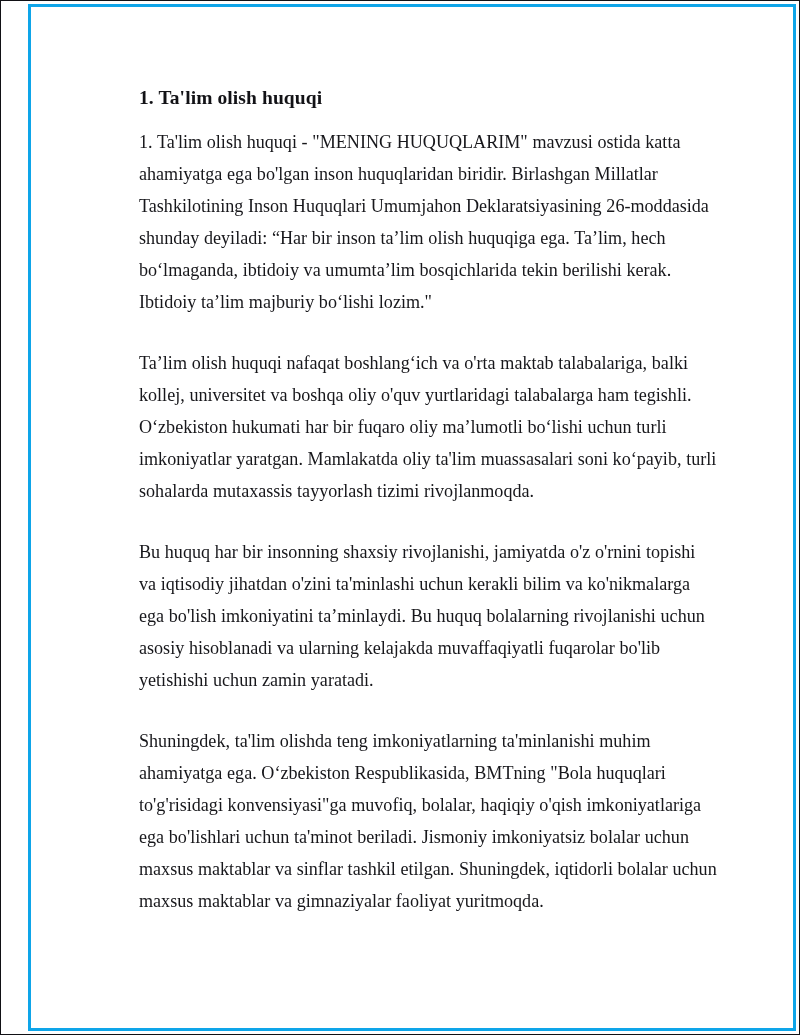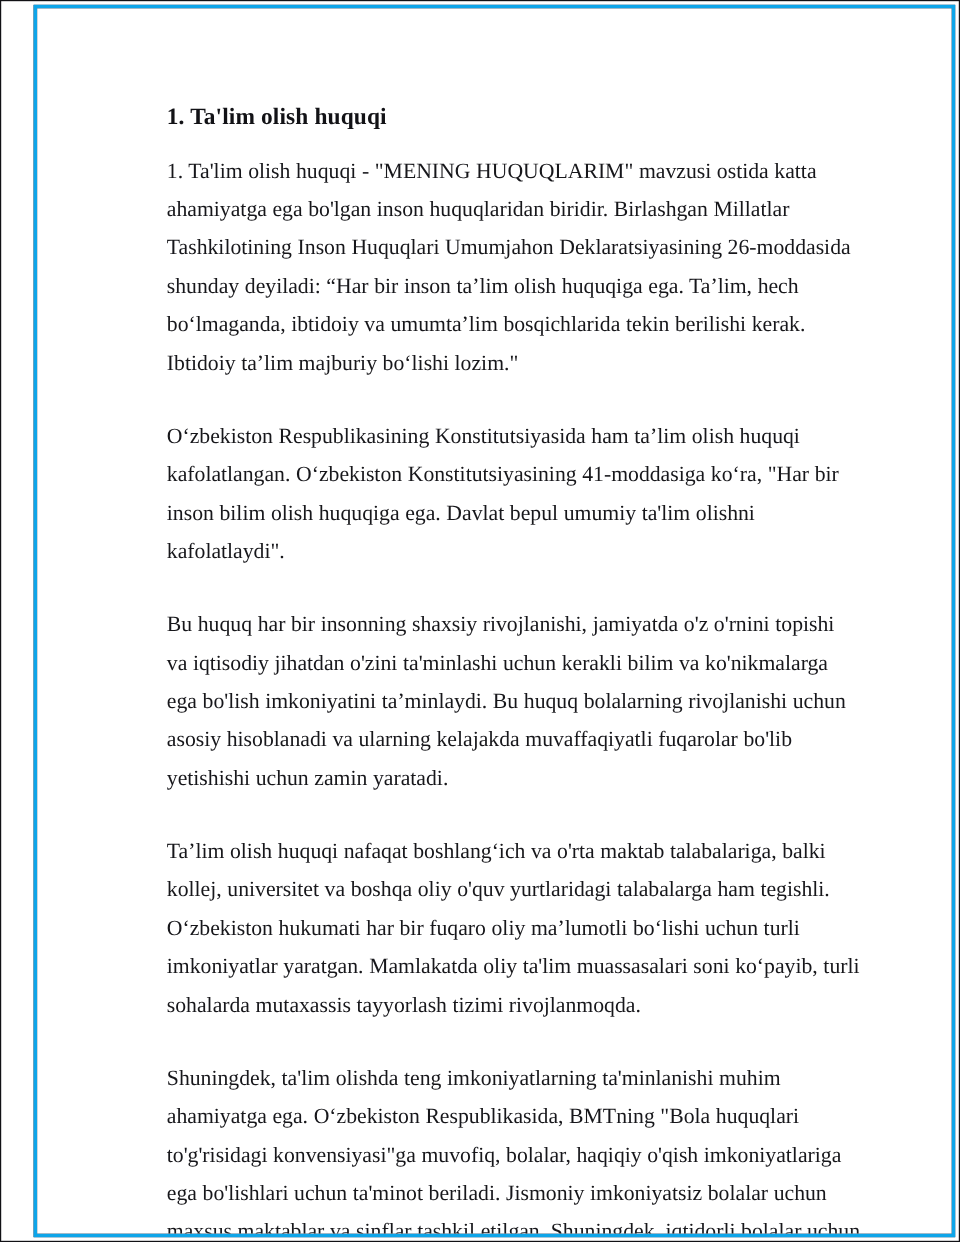--- a/index.html
+++ b/index.html
@@ -84,25 +84,24 @@
 <div class="page-frame">
   <div class="page-frame-inner">
     <div class="page-sheet">
 
       <div class="doc-body">
 
         <h1 class="doc-heading">1. Ta'lim olish huquqi</h1>
 
         <p class="doc-paragraph">1. Ta'lim olish huquqi - "MENING HUQUQLARIM" mavzusi ostida katta ahamiyatga ega bo'lgan inson huquqlaridan biridir. Birlashgan Millatlar Tashkilotining Inson Huquqlari Umumjahon Deklaratsiyasining 26-moddasida shunday deyiladi: “Har bir inson ta’lim olish huquqiga ega. Ta’lim, hech boʻlmaganda, ibtidoiy va umumta’lim bosqichlarida tekin berilishi kerak. Ibtidoiy ta’lim majburiy boʻlishi lozim."</p>
 
-        <p class="doc-paragraph">Oʻzbekiston Respublikasining Konstitutsiyasida ham ta’lim olish huquqi kafolatlangan. Oʻzbekiston Konstitutsiyasining 41-moddasiga koʻra, "Har bir inson bilim olish huquqiga ega. Davlat bepul umumiy ta'lim olishni kafolatlaydi".</p>
+
+        <p class="doc-paragraph">Ta’lim olish huquqi nafaqat boshlangʻich va o'rta maktab talabalariga, balki kollej, universitet va boshqa oliy o'quv yurtlaridagi talabalarga ham tegishli. Oʻzbekiston hukumati har bir fuqaro oliy ma’lumotli boʻlishi uchun turli imkoniyatlar yaratgan. Mamlakatda oliy ta'lim muassasalari soni koʻpayib, turli sohalarda mutaxassis tayyorlash tizimi rivojlanmoqda.</p>
 
         <p class="doc-paragraph">Bu huquq har bir insonning shaxsiy rivojlanishi, jamiyatda o'z o'rnini topishi va iqtisodiy jihatdan o'zini ta'minlashi uchun kerakli bilim va ko'nikmalarga ega bo'lish imkoniyatini ta’minlaydi. Bu huquq bolalarning rivojlanishi uchun asosiy hisoblanadi va ularning kelajakda muvaffaqiyatli fuqarolar bo'lib yetishishi uchun zamin yaratadi.</p>
-
-        <p class="doc-paragraph">Ta’lim olish huquqi nafaqat boshlangʻich va o'rta maktab talabalariga, balki kollej, universitet va boshqa oliy o'quv yurtlaridagi talabalarga ham tegishli. Oʻzbekiston hukumati har bir fuqaro oliy ma’lumotli boʻlishi uchun turli imkoniyatlar yaratgan. Mamlakatda oliy ta'lim muassasalari soni koʻpayib, turli sohalarda mutaxassis tayyorlash tizimi rivojlanmoqda.</p>
 
         <p class="doc-paragraph">Shuningdek, ta'lim olishda teng imkoniyatlarning ta'minlanishi muhim ahamiyatga ega. Oʻzbekiston Respublikasida, BMTning "Bola huquqlari to'g'risidagi konvensiyasi"ga muvofiq, bolalar, haqiqiy o'qish imkoniyatlariga ega bo'lishlari uchun ta'minot beriladi. Jismoniy imkoniyatsiz bolalar uchun maxsus maktablar va sinflar tashkil etilgan. Shuningdek, iqtidorli bolalar uchun maxsus maktablar va gimnaziyalar faoliyat yuritmoqda.</p>
 
       </div>
 
     </div>
   </div>
 </div>
 
 </body></html>

